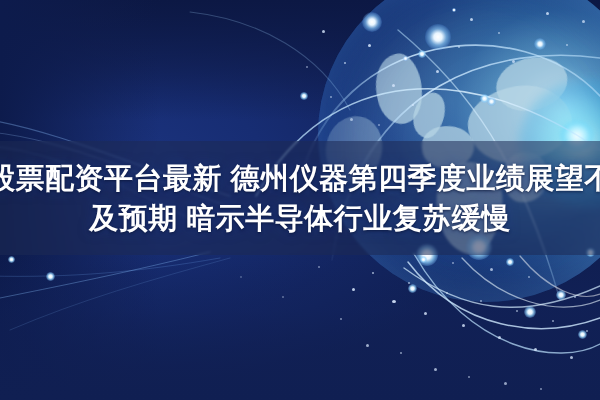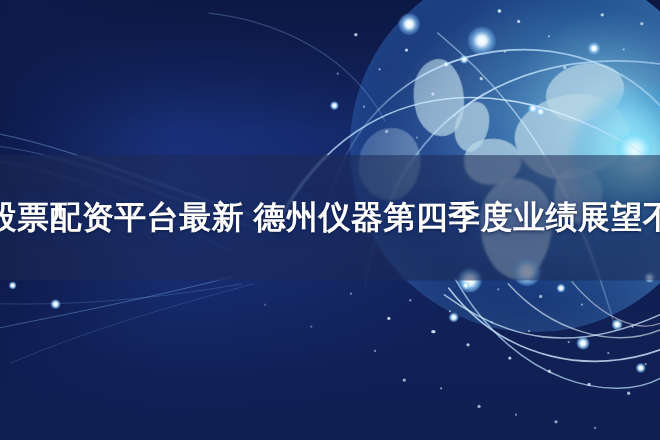--- a/index.html
+++ b/index.html
@@ -300,15 +300,16 @@
     <div class="node" style="left:418px; top:50px; width:8px; height:8px;"></div>
     <div class="node" style="left:300px; top:92px; width:8px; height:8px;"></div>
     <div class="node" style="left:46px; top:272px; width:9px; height:9px;"></div>
     <div class="node" style="left:8px; top:256px; width:7px; height:7px;"></div>
   </div>
 
   <div class="text-band"></div>
 
   <div class="title-block">
     <div class="title-line">股票配资平台最新 德州仪器第四季度业绩展望不</div>
+    <div class="title-line">及预期 暗示半导体行业复苏缓慢</div>
   </div>
 
 </div>
 
 </body></html>

